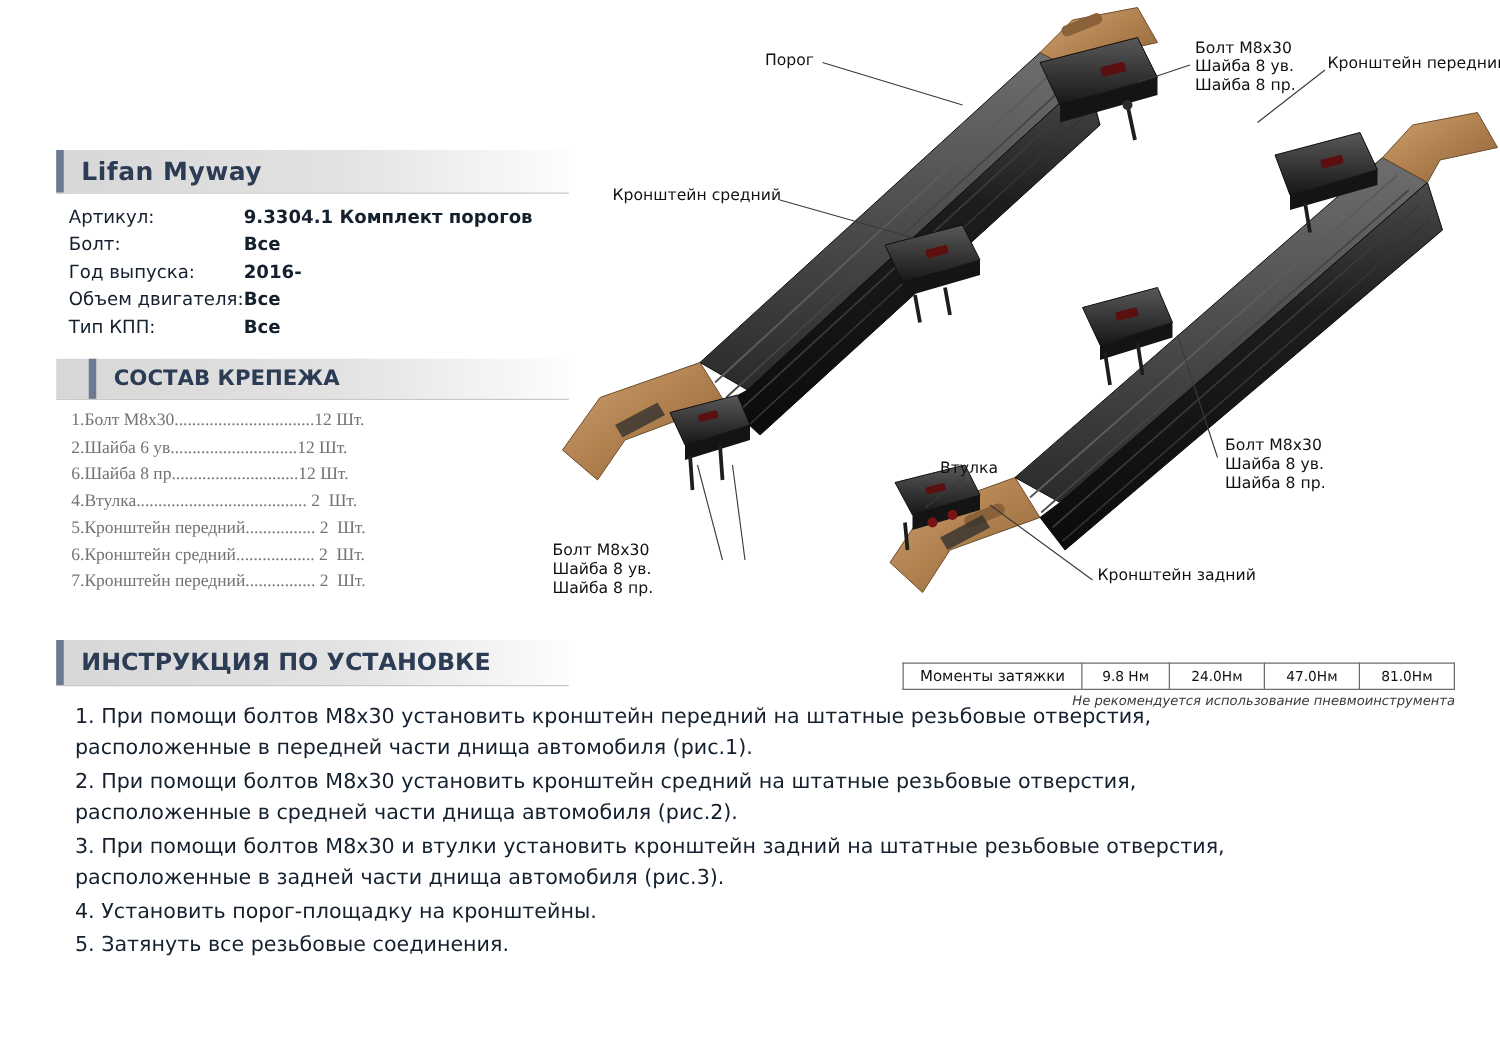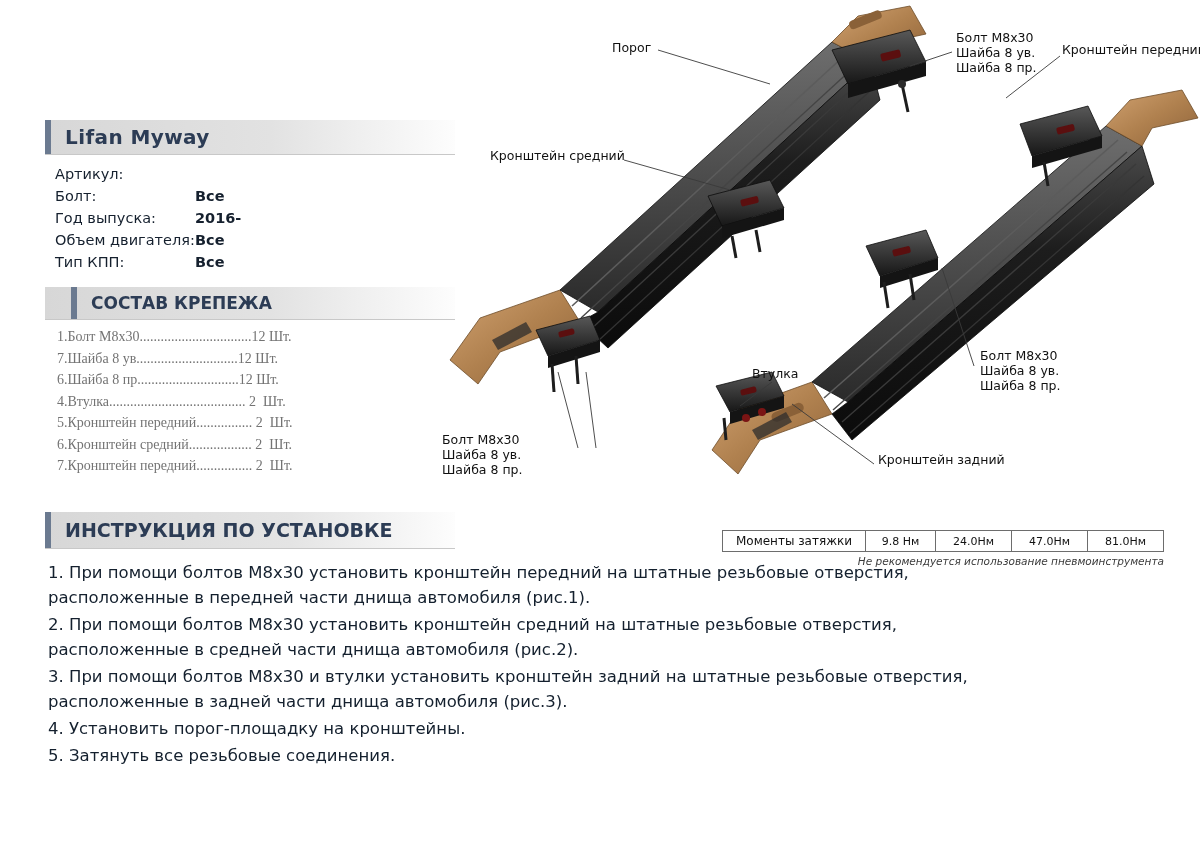--- a/index.html
+++ b/index.html
@@ -42,21 +42,21 @@
   .part-row{font-size:14px;line-height:21.5px;color:#737373;white-space:pre;font-family:Liberation Serif, serif;}
 
   
   .instr-bar{
     position:absolute;left:45px;top:512px;width:410px;height:36px;
     background:linear-gradient(to right,#d7d7d7 0%,#e4e4e4 60%,#fdfdfd 100%);
     display:flex;align-items:center;border-bottom:1px solid #c8c8c8;
   }
   .instr-bar .bar{width:6px;height:36px;background:#6b7a90;margin-right:14px;}
   .instr-bar .t{font-size:19px;font-weight:bold;color:#2c3c55;}
-  .instr-body{position:absolute;left:48px;top:560px;width:1110px;}
+  .instr-body{position:absolute;left:60px;top:560px;width:1110px;}
   .instr-p{font-size:16.5px;line-height:25px;color:#14202e;margin:0 0 2px 0;}
   .instr-p .ind{display:block;}
 
   
   .torque{position:absolute;left:722px;top:530px;width:442px;}
   .torque table{border-collapse:collapse;width:100%;}
   .torque td{
     border:1px solid #6d6d6d;font-size:11px;text-align:center;height:18px;
     background:#ffffff;color:#111;
   }
@@ -76,20 +76,21 @@
   <div class="spec-panel">
 
     <div class="spec-header">
       <div class="bar"></div>
       <div class="spec-title">Lifan Myway</div>
     </div>
 
     <div class="spec-rows">
       <div class="spec-row">
         <div class="k">Артикул:</div>
+        <div class="v">9.3304.1 Комплект порогов</div>
       </div>
       <div class="spec-row">
         <div class="k">Болт:</div>
         <div class="v">Все</div>
       </div>
       <div class="spec-row">
         <div class="k">Год выпуска:</div>
         <div class="v">2016-</div>
       </div>
       <div class="spec-row">
@@ -102,21 +103,21 @@
       </div>
     </div>
 
     <div class="section-bar">
       <div class="bar"></div>
       <div class="t">СОСТАВ КРЕПЕЖА</div>
     </div>
 
     <div class="parts">
       <div class="part-row">1.Болт М8х30................................12 Шт.</div>
-      <div class="part-row">7.Шайба 8 ув.............................12 Шт.</div>
+      <div class="part-row">2.Шайба 6 ув.............................12 Шт.</div>
       <div class="part-row">6.Шайба 8 пр.............................12 Шт.</div>
       <div class="part-row">4.Втулка....................................... 2  Шт.</div>
       <div class="part-row">5.Кронштейн передний................ 2  Шт.</div>
       <div class="part-row">6.Кронштейн средний.................. 2  Шт.</div>
       <div class="part-row">7.Кронштейн передний................ 2  Шт.</div>
     </div>
   </div>
 
   <div class="instr-bar">
     <div class="bar"></div>

